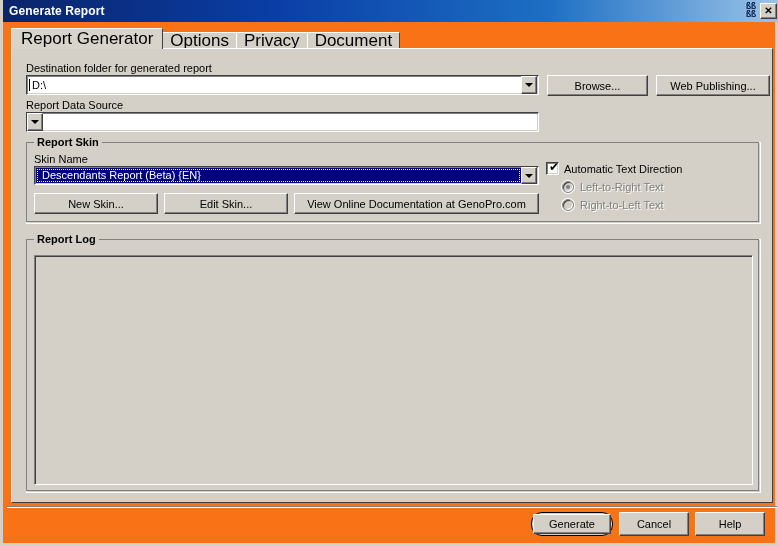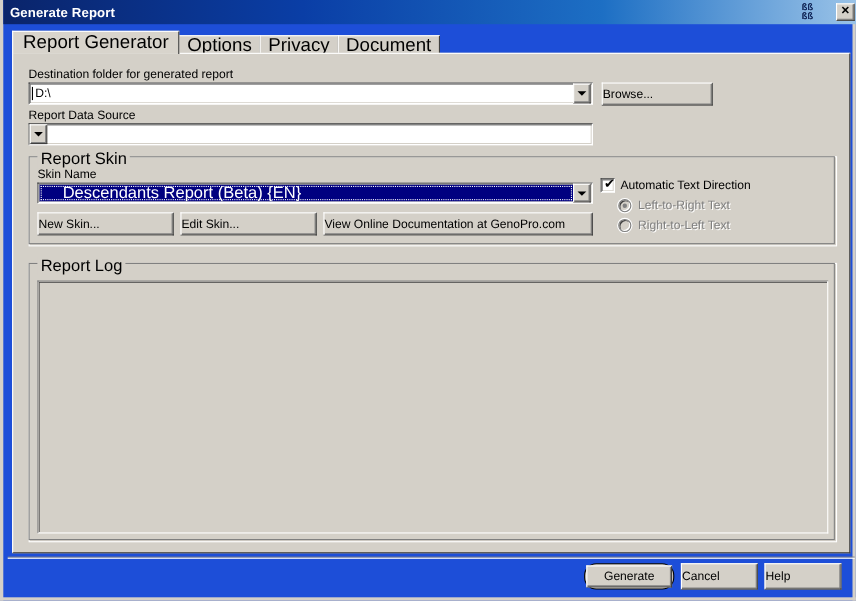--- a/index.html
+++ b/index.html
@@ -16,21 +16,21 @@
     color: #000000;
     -webkit-font-smoothing: none;
   }
 
   
   #window {
     position: absolute;
     left: 0; top: 0;
     width: 778px; height: 546px;
     box-sizing: border-box;
-    background: #1d4ed8;
+    background: #f97316;
     border-left: 3px solid #d4d0c8;
     border-right: 3px solid #d4d0c8;
     border-bottom: 3px solid #d4d0c8;
     border-top: 0;
   }
 
   
   #titlebar {
     position: absolute;
     left: 0; top: 0;
@@ -53,21 +53,21 @@
     align-items: center;
     margin-right: 4px;
   }
   .tb-glyph {
     color: #0a246a;
     font-size: 8px;
     line-height: 8px;
     width: 16px;
     text-align: center;
     font-family: "DejaVu Sans", sans-serif;
-    margin-right: 18px;
+    margin-right: 1px;
     white-space: pre;
     text-shadow: 0 0 0 #000;
   }
   #close-button {
     width: 17px; height: 16px;
     background: #d4d0c8;
     border-top: 1px solid #ffffff;
     border-left: 1px solid #ffffff;
     border-right: 1px solid #404040;
     border-bottom: 1px solid #404040;
@@ -179,41 +179,42 @@
     border-left: 4px solid transparent;
     border-right: 4px solid transparent;
     border-top: 4px solid #000000;
   }
 
   .combo-selected-text {
     flex: 1 1 auto;
     margin: 1px 0 1px 1px;
     background: #000080;
     color: #ffffff;
-    font-size: 15px;
+    font-size: 11px;
     line-height: 15px;
     height: 15px;
-    padding-left: 21px;
+    padding-left: 6px;
     white-space: nowrap;
     overflow: hidden;
     outline: 1px dotted #ffffff;
     outline-offset: -2px;
   }
 
   .btn {
     position: absolute;
     box-sizing: border-box;
     background: #d4d0c8;
     border-top: 1px solid #ffffff;
     border-left: 1px solid #ffffff;
     border-right: 1px solid #404040;
     border-bottom: 1px solid #404040;
     box-shadow: inset -1px -1px 0 #808080;
     display: flex;
     align-items: center;
+    justify-content: center;
     font-size: 11px;
     white-space: nowrap;
   }
   .btn.default {
     border: 1px solid #000000;
     box-shadow: none;
   }
   .btn.default .btn-inner {
     position: absolute;
     left: 1px; top: 1px; right: 1px; bottom: 1px;
@@ -240,23 +241,24 @@
     position: absolute;
     left: -1px; top: -1px; right: 1px; bottom: 1px;
     border: 1px solid #808080;
     pointer-events: none;
   }
   .group-caption {
     position: absolute;
     top: -7px; left: 7px;
     background: #d4d0c8;
     padding: 0 3px;
-    font-size: 15px;
+    font-size: 11px;
     white-space: nowrap;
     z-index: 2;
+    font-weight: bold;
   }
 
   
   .checkrow {
     position: absolute;
     display: flex;
     align-items: center;
     font-size: 11px;
     white-space: nowrap;
   }
@@ -353,20 +355,23 @@
     <div class="field-label" style="left:14px; top:13px;">Destination folder for generated report</div>
     <div class="combo" style="left:14px; top:26px; width:513px; height:20px;">
       <span class="combo-text caret">D:\</span>
       <span class="combo-arrow">
           <span class="arrow-glyph"></span>
         </span>
     </div>
     <div class="btn" style="left:535px; top:26px; width:101px; height:21px;">
       <span>Browse...</span>
     </div>
+    <div class="btn" style="left:644px; top:26px; width:114px; height:21px;">
+      <span>Web Publishing...</span>
+    </div>
 
     <div class="field-label" style="left:14px; top:50px;">Report Data Source</div>
     <div class="combo" style="left:14px; top:63px; width:513px; height:20px;">
       <span class="combo-arrow">
           <span class="arrow-glyph"></span>
         </span>
     </div>
 
     <div class="groupbox" style="left:14px; top:93px; width:735px; height:82px;">
       <span class="group-caption">Report Skin</span>

